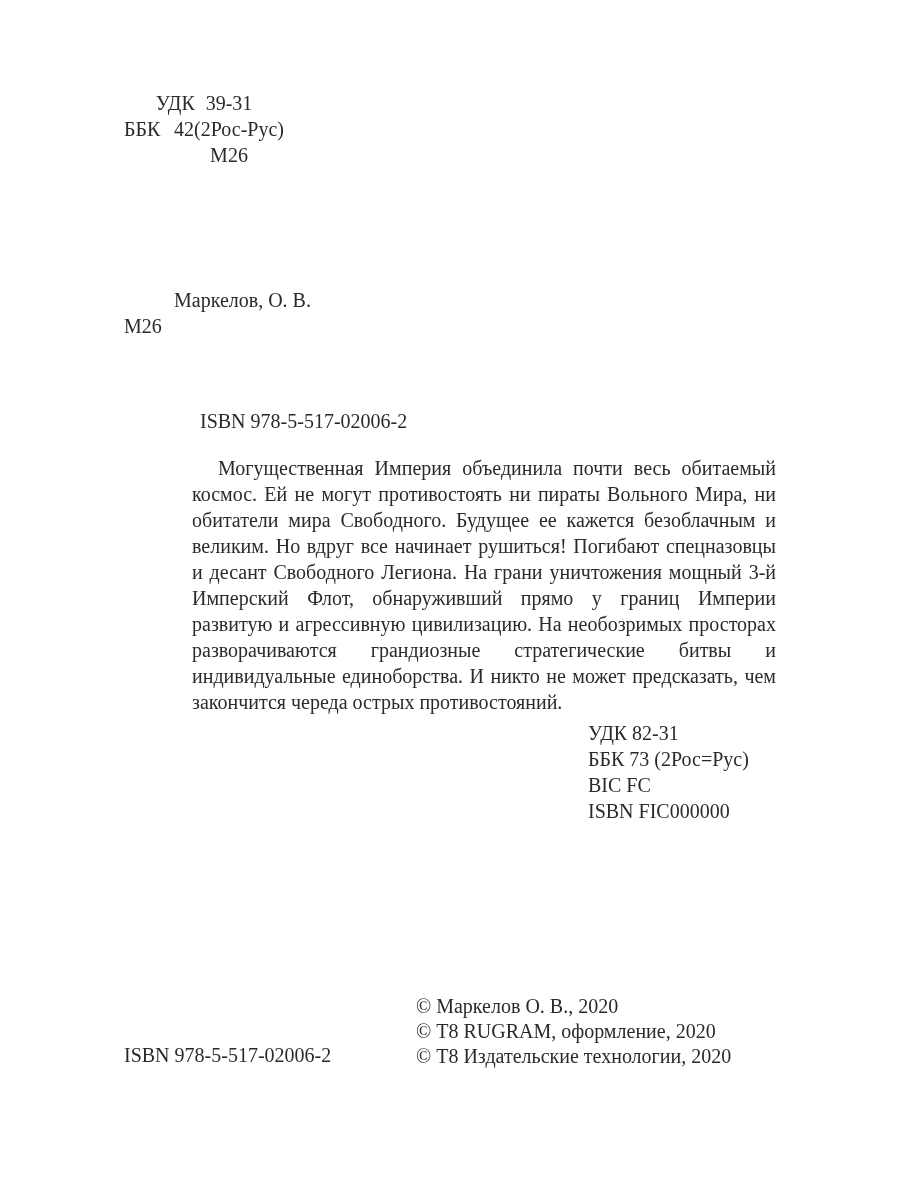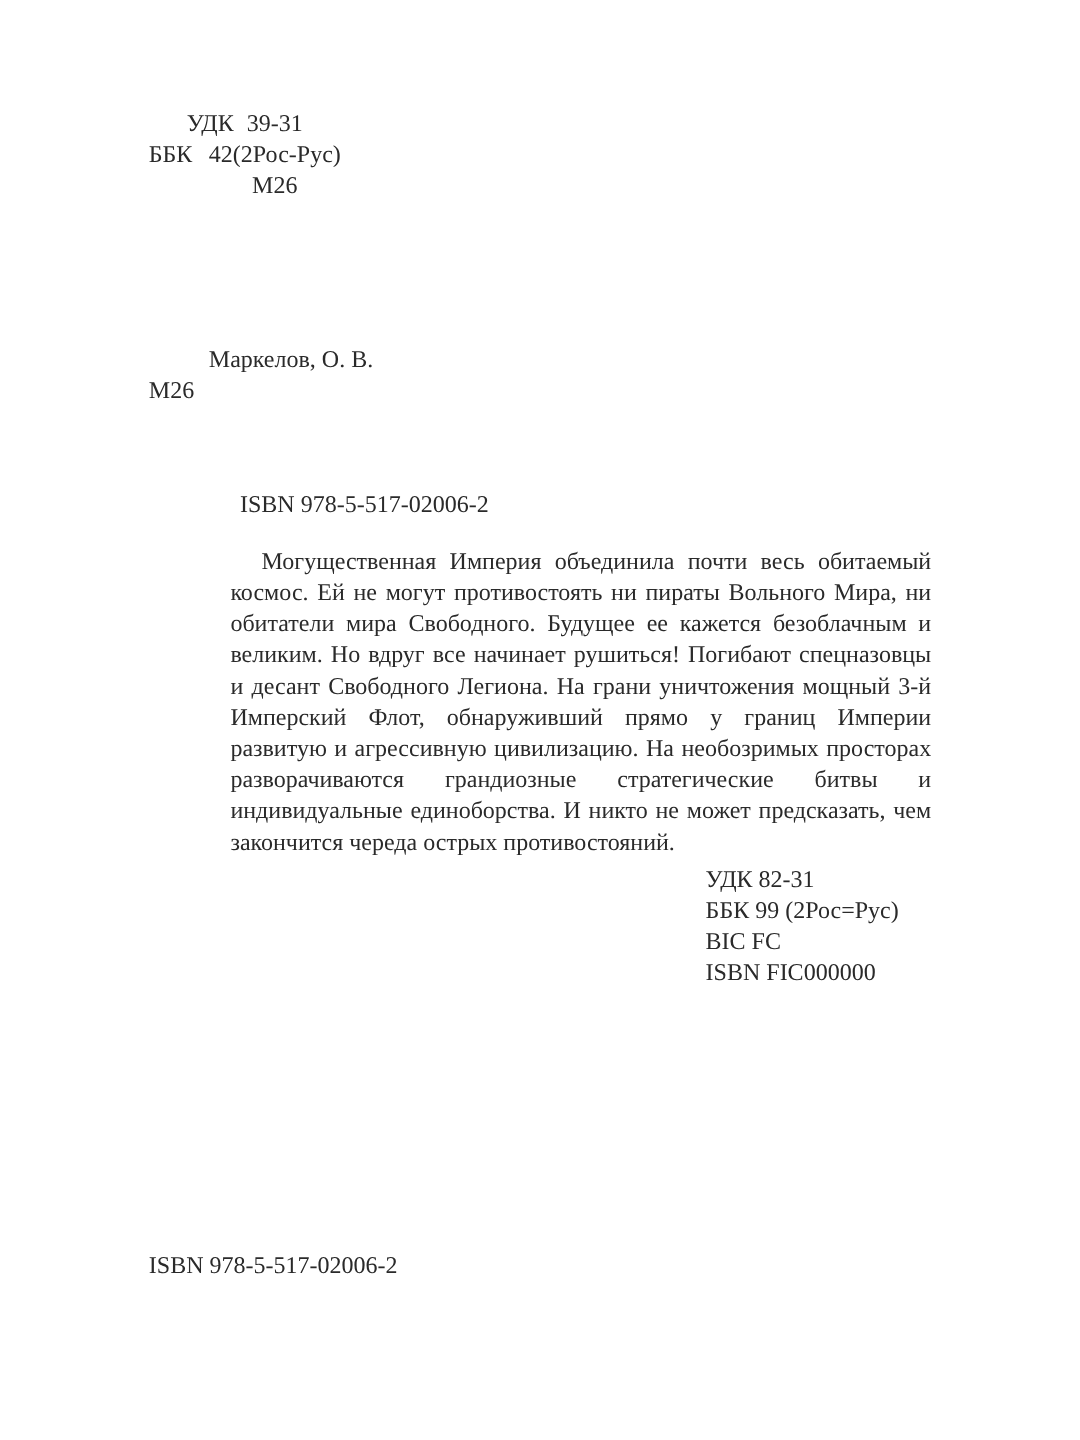--- a/index.html
+++ b/index.html
@@ -117,21 +117,26 @@
   </div>
 
   <div class="author">Маркелов, О. В.</div>
   <div class="record-code">М26</div>
   <div class="isbn-main">ISBN 978-5-517-02006-2</div>
 
   <div class="annotation">Могущественная Империя объединила почти весь обитаемый кос­мос. Ей не могут противостоять ни пираты Вольного Мира, ни обита­тели мира Свободного. Будущее ее кажется безоблачным и великим. Но вдруг все начинает рушиться! Погибают спецназовцы и десант Свободного Легиона. На грани уничтожения мощный 3-й Имперский Флот, обнаруживший прямо у границ Империи развитую и агрес­сивную цивилизацию. На необозримых просторах разворачиваются грандиозные стратегические битвы и индивидуальные единоборства. И никто не может предсказать, чем закончится череда острых противо­стояний.</div>
 
   <div class="cls-right">
     <div>УДК 82-31</div>
-    <div>ББК 99 (2Рос=Рус)</div>
+    <div>ББК 73 (2Рос=Рус)</div>
     <div>BIC FC</div>
     <div>ISBN FIC000000</div>
   </div>
 
   <div class="isbn-footer">ISBN 978-5-517-02006-2</div>
 
+  <div class="copyrights">
+    <div>© Маркелов О. В., 2020</div>
+    <div>© Т8 RUGRAM, оформление, 2020</div>
+    <div>© Т8 Издательские технологии, 2020</div>
+  </div>
 
 </div>
 
 </body></html>

